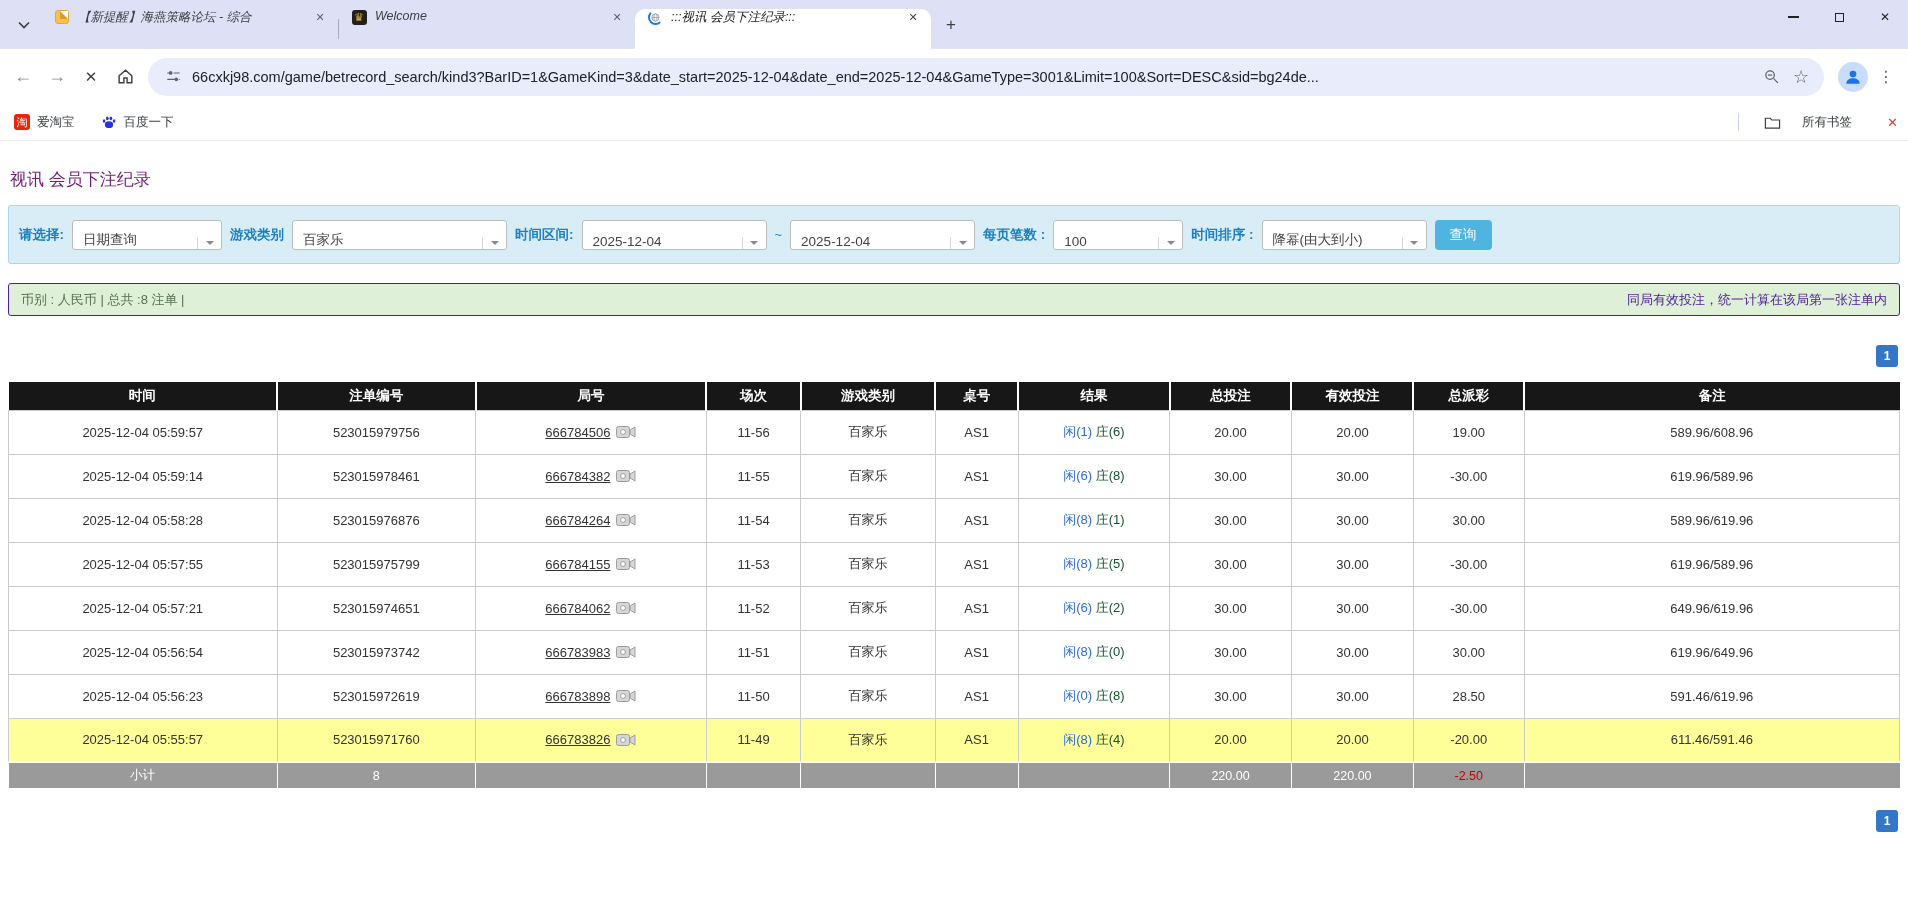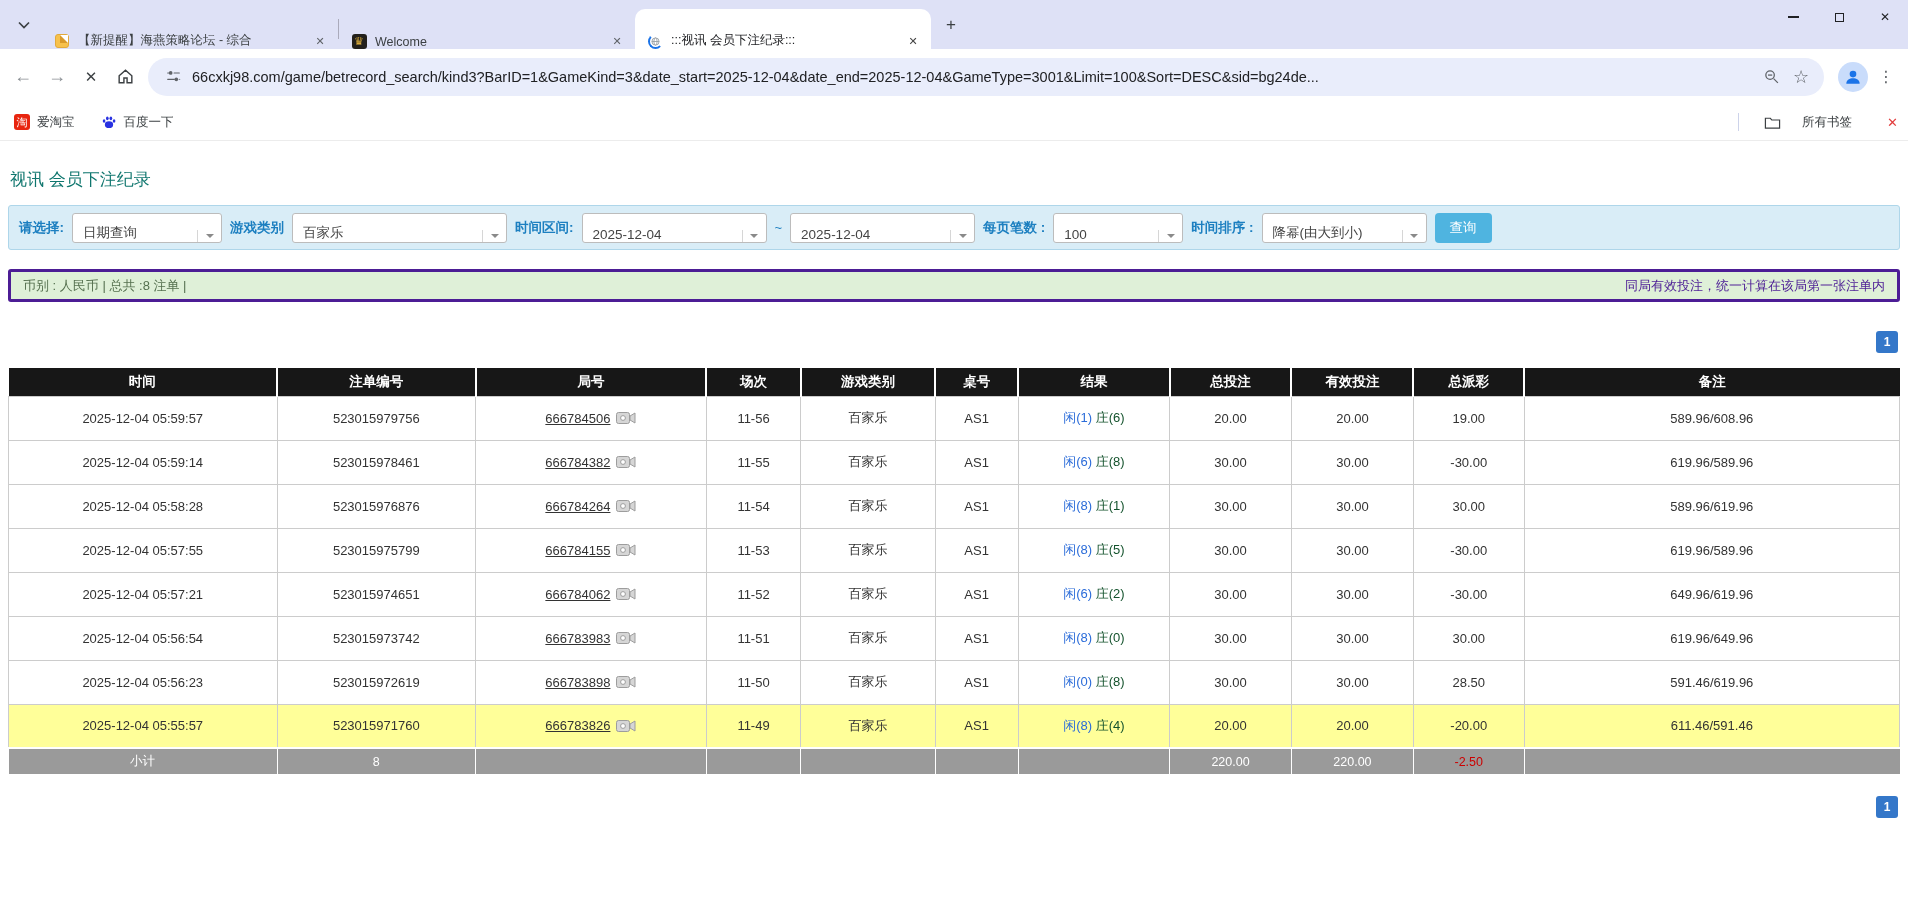--- a/index.html
+++ b/index.html
@@ -2,21 +2,21 @@
 <html><head>
 <meta charset="utf-8">
 <style>
   * { box-sizing: border-box; margin: 0; padding: 0; }
   html,body { width:1908px; height:919px; overflow:hidden; background:#fff;
     font-family:"Liberation Sans","DejaVu Sans",sans-serif; }
 
   
   .tabstrip { height:49px; background:#dee1f6; display:flex; align-items:flex-end; position:relative; padding-left:8px; }
   .tab-search { width:28px; height:28px; margin:0 4px 10px 2px; display:flex; align-items:center; justify-content:center; cursor:pointer; }
-  .tab { height:40px; display:flex; align-items:flex-end; padding:0 10px 0 12px; width:296px; color:#3c4043; font-size:12.5px; position:relative; }
+  .tab { height:40px; display:flex; align-items:flex-start; padding:0 10px 0 12px; width:296px; color:#3c4043; font-size:12.5px; position:relative;font-style:italic; }
   .tab.inactive { border-radius:8px; margin-bottom:0; }
   .tab.active { background:#fff; border-radius:10px 10px 0 0; color:#202124; }
   .tab .title { flex:1; white-space:nowrap; overflow:hidden; margin:0 8px; }
   .tab .close { width:16px; height:16px; font-size:11px; display:flex; align-items:center; justify-content:center; color:#5f6368; border-radius:50%; cursor:pointer; }
   .tab.active .close { color:#444; }
   .tab-sep { width:1px; height:20px; background:#aab; margin-bottom:10px; }
   .favicon { width:16px; height:16px; flex:0 0 16px; display:flex; align-items:center; justify-content:center; }
   .fav-note { width:14px; height:14px; background:#f7c14c; border:1px solid #e2a93a; border-radius:3px; position:relative; }
   .fav-note::after { content:''; position:absolute; right:0; top:0; border:4px solid #fff; border-left-color:#d99a2b; border-bottom-color:#d99a2b; }
   .fav-dark { width:15px; height:15px; background:#23201c; border-radius:3px; color:#d7a93c; font-size:11px; line-height:15px; text-align:center; }
@@ -38,33 +38,33 @@
 
   .bookmarks { height:37px; background:#fff; border-bottom:1px solid #ececec; display:flex; align-items:center; padding:0 10px 0 14px; font-size:12.5px; color:#3c4043; }
   .bm-item { display:flex; align-items:center; gap:7px; margin-right:26px; cursor:pointer; }
   .bm-taobao { width:16px; height:16px; background:#e8250f; border-radius:3px; color:#fff; font-size:11px; line-height:16px; text-align:center; }
   .bm-right { margin-left:auto; display:flex; align-items:center; gap:21px; }
   .bm-divider { width:1px; height:18px; background:#cdd3ea; margin-right:4px; }
   .bm-close { color:#e23c3c; font-size:13px; margin-left:14px; cursor:pointer; }
 
   
   .content { padding:0 8px; }
-  .page-title { font-size:17px; color:#0f766e; margin:27px 0 14px 2px; }
-
-  .filterbar { background:#d9edf7; border:1px solid #aed6ea; border-radius:3px; height:45px; display:flex; align-items:center; padding:0 10px; gap:8px; }
+  .page-title { font-size:17px; color:#701a75; margin:27px 0 14px 2px; }
+
+  .filterbar { background:#d9edf7; border:1px solid #aed6ea; border-radius:3px; height:59px; display:flex; align-items:center; padding:0 10px; gap:8px; }
   .f-label { color:#1c7fc0; font-weight:bold; font-size:13.5px; white-space:nowrap; }
   .combo { display:inline-flex; align-items:flex-end; background:#fff; border:1px solid #bcbcbc; border-radius:3px; height:30px; cursor:pointer; }
   .combo .val { display:flex; align-items:center; padding:0 10px; font-size:13.5px; color:#444; flex:1; white-space:nowrap; }
   .combo .arrow-btn { width:24px; border-left:1px solid #d6d6d6; display:flex; align-items:center; justify-content:center; border-radius:0 3px 3px 0; }
   .combo .arrow-btn::after { content:''; border:4px solid transparent; border-top-color:#8a8a8a; margin-top:4px; }
   .w150{width:150px}.w215{width:215px}.w185{width:185px}.w130{width:130px}.w165{width:165px}
   .tilde { color:#1c7fc0; font-size:13px; }
   .search-btn { background:#4fb4e0; color:#fff; border:none; border-radius:4px; font-size:13.5px; height:30px; padding:0 15px; cursor:pointer; margin-left:0; }
 
-  .infobar { background:#dff0d8; border:3px solid #4c1d95; border-radius:3px; height:33px; margin-top:19px; display:flex; align-items:center; justify-content:space-between; padding:0 12px; font-size:13px; }
+  .infobar { background:#dff0d8; border:1px solid #4c1d95; border-radius:3px; height:33px; margin-top:19px; display:flex; align-items:center; justify-content:space-between; padding:0 12px; font-size:13px; }
   .info-left { color:#55704f; }
   .info-right { color:#4c1d95; }
 
   .pager { display:flex; justify-content:flex-end; margin:29px 2px 15px 0; }
   .pager.bottom { margin:22px 2px 0 0; }
   .page-btn { min-width:22px; height:22px; background:#3477c9; color:#fff; font-size:12px; font-weight:bold; border-radius:3px; display:flex; align-items:center; justify-content:center; cursor:pointer; }
 
   table.records { width:100%; border-collapse:collapse; table-layout:fixed; }
   table.records th { background:#171717; color:#fff; font-size:13.5px; font-weight:bold; height:28px; border-right:2px solid #fff; }
   table.records th:last-child { border-right:none; }

